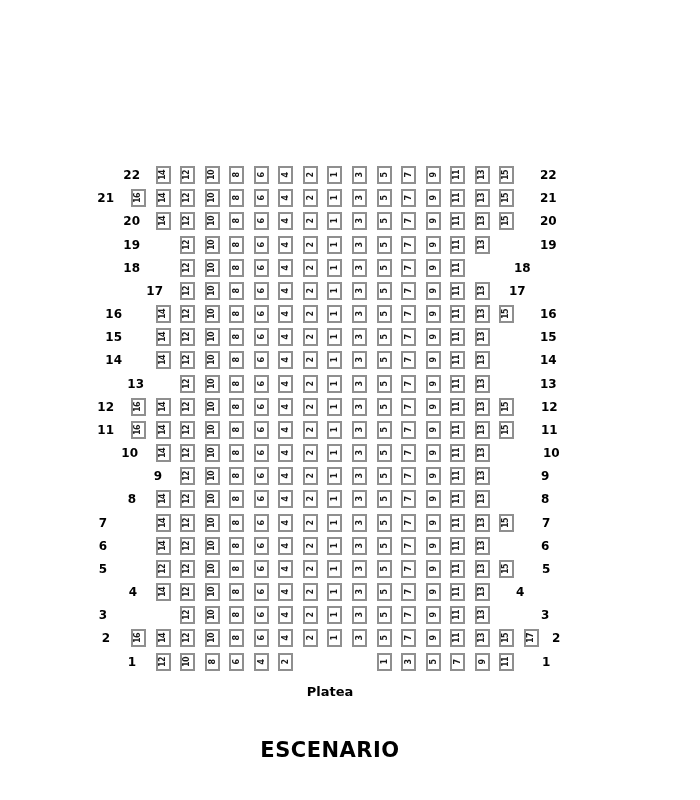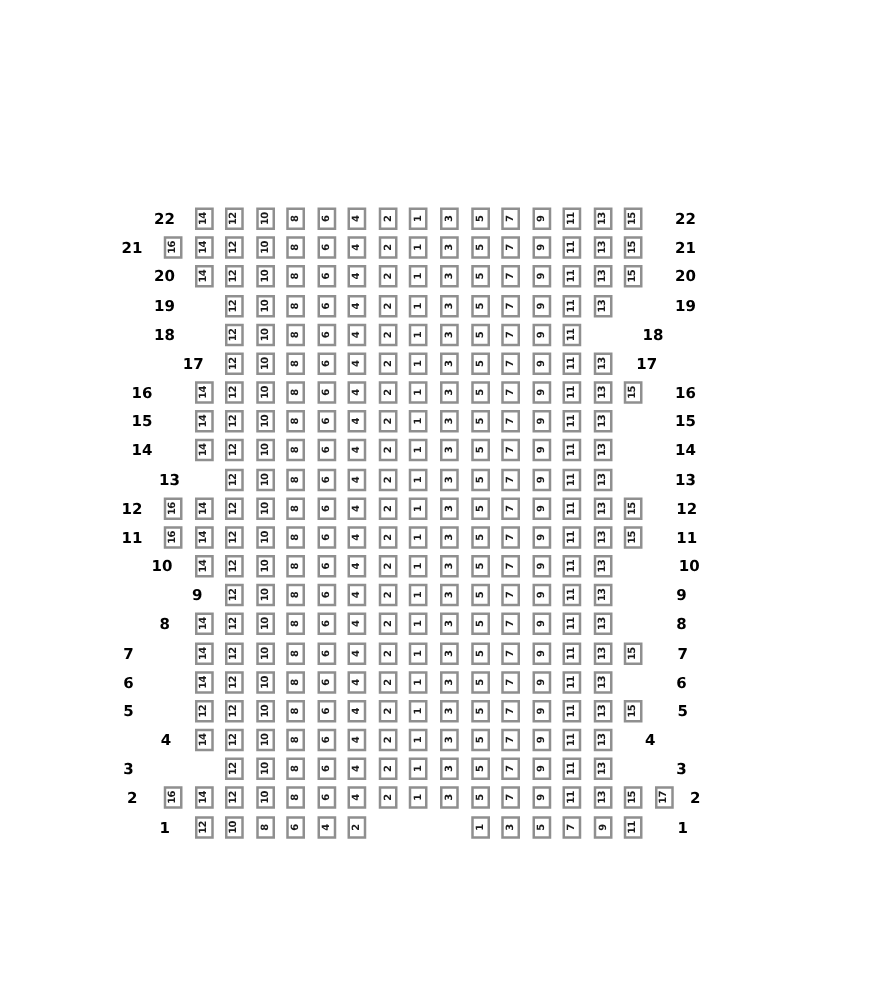--- a/index.html
+++ b/index.html
@@ -16,20 +16,22 @@
   .rowlabel.left{width:42px;text-align:right;}
   .rowlabel.right{text-align:left;}
   .area-label{position:absolute;text-align:center;color:#000;}
   #platea-label{left:230px;top:684px;width:200px;font-size:13px;font-weight:bold;}
   #escenario-label{left:180px;top:738px;width:300px;font-size:21px;font-weight:600;letter-spacing:0.5px;}
 </style>
 </head>
 <body>
 
 <div id="seat-map">
+  <div id="platea-label" class="area-label">Platea</div>
+  <div id="escenario-label" class="area-label">ESCENARIO</div>
 <div class="rowlabel left" style="left: 98px; top: 166px;">22</div>
     <div class="rowlabel right" style="left: 540px; top: 166px;">22</div>
     <div class="seat" style="left: 156px; top: 166px;">
       <span>14</span>
     </div>
     <div class="seat" style="left: 180px; top: 166px;">
       <span>12</span>
     </div>
     <div class="seat" style="left: 205px; top: 166px;">
       <span>10</span>

